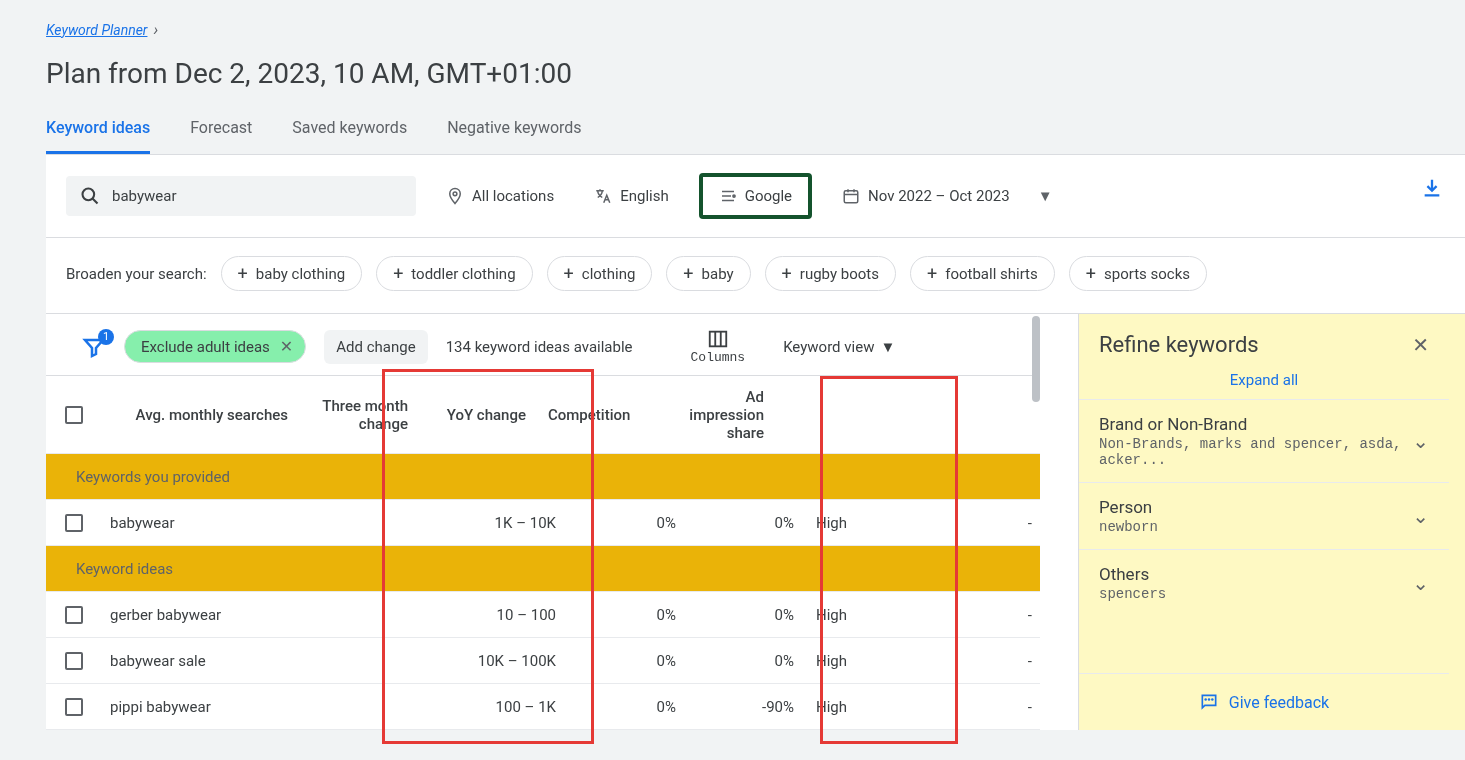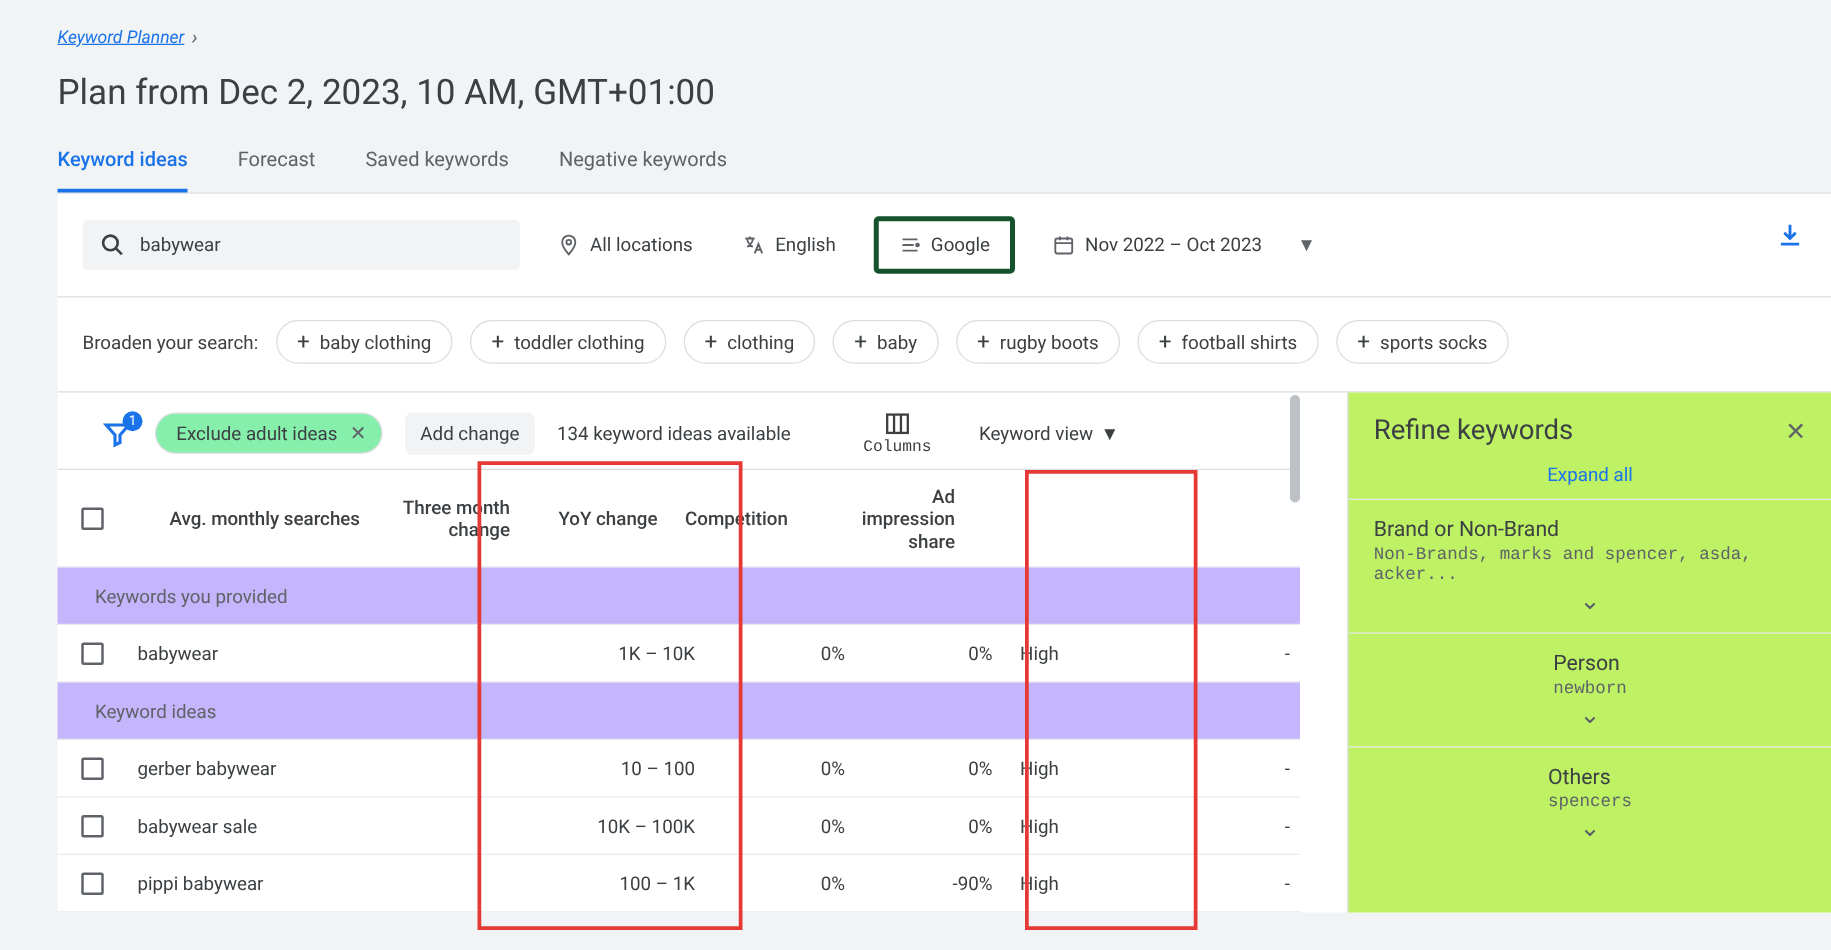--- a/index.html
+++ b/index.html
@@ -70,43 +70,43 @@
   }
   .pill .x { color:#5f6368; cursor:pointer; font-size:16px; }
   .addfilter { background:#f1f3f4; border-radius:6px; padding:8px 12px; color:#3c4043; cursor:pointer; }
   .avail { color:#3c4043; }
   .cols-ctrl { display:flex; flex-direction:column; align-items:center; color:#3c4043; cursor:pointer; margin-left:40px; }
   .cols-ctrl .lbl { font-size:13px;font-family:Liberation Mono, monospace; }
   .view-ctrl { display:flex; align-items:center; gap:6px; margin-left:20px; cursor:pointer; }
   .table { border-top:1px solid #dadce0; font-size:15px; color:#3c4043; }
   .trow { display:flex; align-items:center; border-bottom:1px solid #e8eaed; min-height:46px; }
   .trow.header { font-weight:500; background:#fff; min-height:78px; }
-  .trow.group { background:#c4b5fd; color:#5f6368; padding-left:22px; }
+  .trow.group { background:#eab308; color:#5f6368; padding-left:22px; }
   .cell { padding:10px 8px; }
   .c-check { width:56px; display:flex; justify-content:center; }
   .c-kw { width:268px; }
   .trow.header .c-kw { font-weight:700; }
   .c-avg { width:194px; text-align:right; }
   .c-3mo { width:120px; text-align:right; }
   .c-yoy { width:118px; text-align:right; }
   .c-comp { width:128px; text-align:left; padding-left:14px; }
   .c-imp { width:110px; text-align:right; }
   .checkbox { width:18px; height:18px; border:2px solid #5f6368; border-radius:2px; cursor:pointer; }
   .highlight-box {
     position:absolute; border:3px solid #e53935; pointer-events:none; z-index:5;
   }
   .refine {
-    width:392px; border-left:1px solid #dadce0; background:#bef264;
-    padding:18px 0 0 0; display:flex; flex-direction:column;margin-left:38px;
+    width:392px; border-left:1px solid #dadce0; background:#fef9c3;
+    padding:18px 16px 0 0; display:flex; flex-direction:column;margin-left:38px;
   }
   .refine-head { display:flex; justify-content:space-between; align-items:center; padding:0 20px 8px 20px; }
   .refine-title { font-size:22px; color:#3c4043; }
   .refine-close { color:#5f6368; font-size:20px; cursor:pointer; }
   .expand-all { color:#1a73e8; font-size:15px; padding:6px 20px 10px 20px; cursor:pointer;text-align:center; }
-  .refine-item { border-top:1px solid #e8eaed; padding:14px 20px; display:flex; justify-content:space-between; align-items:center; cursor:pointer;flex-direction:column; }
+  .refine-item { border-top:1px solid #e8eaed; padding:14px 20px; display:flex; justify-content:space-between; align-items:center; cursor:pointer; }
   .refine-item-text .t { font-size:17px; color:#3c4043; }
   .refine-item-text .s { font-size:14px; color:#5f6368; margin-top:2px;font-family:Liberation Mono, monospace; }
   .refine-item .chev { color:#5f6368; font-size:20px; }
   .feedback { border-top:1px solid #e8eaed; padding:18px 0; text-align:center; color:#1a73e8; font-size:16px; cursor:pointer; display:flex; align-items:center; justify-content:center; gap:10px; margin-top:auto; }
   .scroll-thumb { position:absolute; right:0; top:2px; width:8px; height:86px; background:#bdc1c6; border-radius:4px; }
   svg { display:block; }
 </style>
 </head>
 <body>
 
@@ -339,16 +339,27 @@
           <div class="chev">⌄</div>
         </div>
         <div class="refine-item">
           <div class="refine-item-text">
             <div class="t">Others</div>
             <div class="s">spencers</div>
           </div>
           <div class="chev">⌄</div>
         </div>
 
+        <div class="feedback">
+          <span>
+            <svg width="20" height="20" viewBox="0 0 24 24" fill="none" stroke="#1a73e8" stroke-width="2">
+                <path d="M4 4h16v12H7l-3 3z"></path>
+                <line x1="8" y1="9" x2="8" y2="9" stroke-linecap="round" stroke-width="3"></line>
+                <line x1="12" y1="9" x2="12" y2="9" stroke-linecap="round" stroke-width="3"></line>
+                <line x1="16" y1="9" x2="16" y2="9" stroke-linecap="round" stroke-width="3"></line>
+              </svg>
+          </span>
+          <span>Give feedback</span>
+        </div>
       </div>
     </div>
   </div>
 </div>
 
 </body></html>

